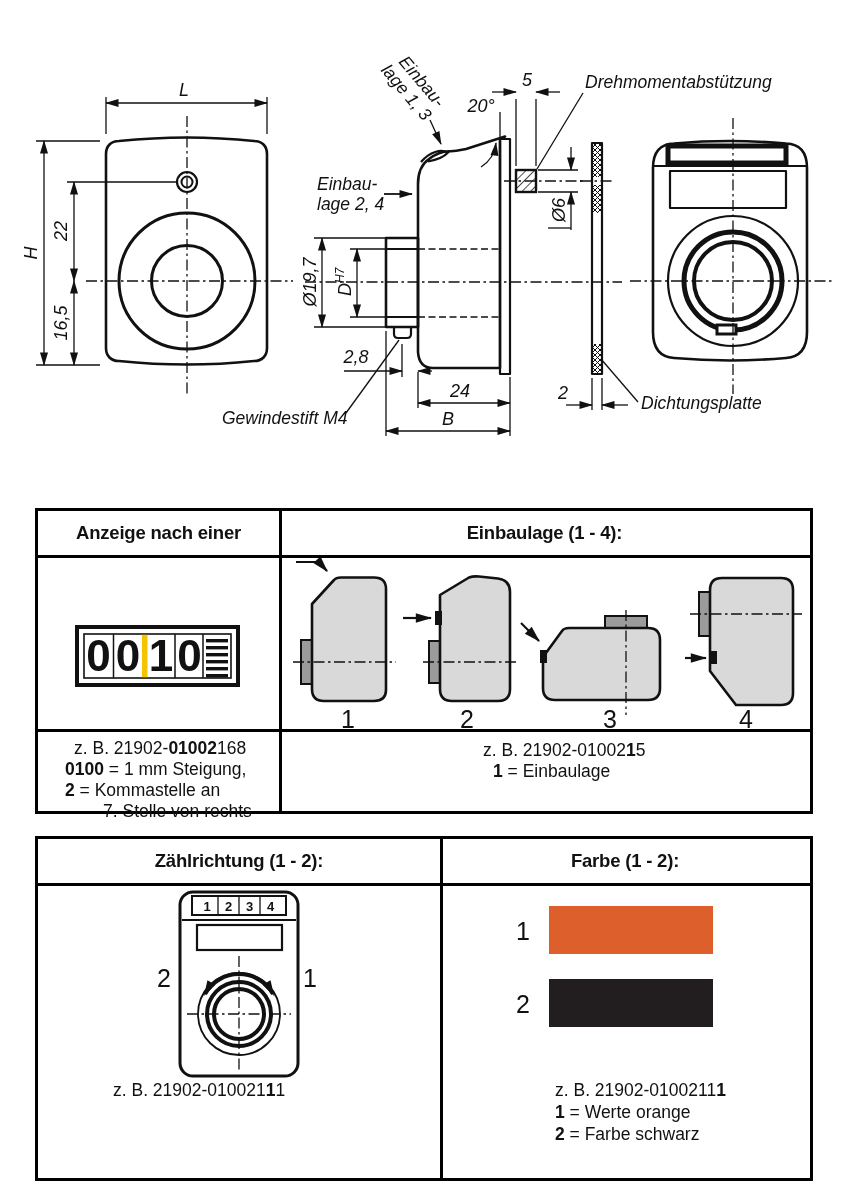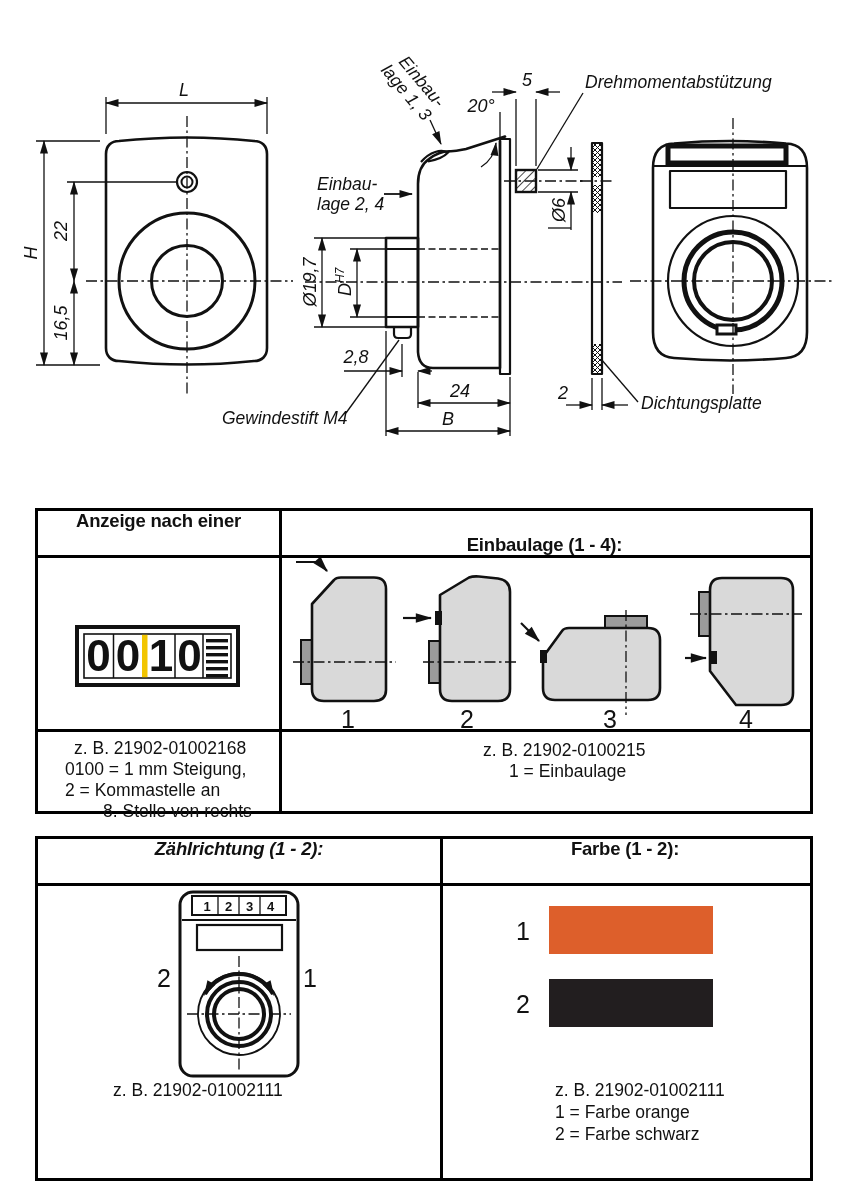--- a/index.html
+++ b/index.html
@@ -18,26 +18,26 @@
   .cd{font:bold 44px "Liberation Sans",sans-serif;}
   .dd{font:bold 13px "Liberation Sans",sans-serif;}
   .blob{fill:#d9d9d9;stroke:#111;stroke-width:2.6;stroke-linejoin:round;}
   .tab{fill:#9b9b9b;stroke:#111;stroke-width:2;}
   .nub{fill:#111;stroke:none;}
   
   .tbl{position:absolute;left:35px;width:778px;border:3px solid #000;box-sizing:border-box;background:#fff;}
   .t1{top:508px;height:306px;}
   .t2{top:836px;height:345px;}
   .hdr-row{position:absolute;left:0;right:0;top:0;height:44px;border-bottom:3px solid #000;display:flex;}
-  .hdr-cell{display:flex;flex-direction:row;justify-content:center;text-align:center;
+  .hdr-cell{display:flex;flex-direction:column;justify-content:center;text-align:center;
             font-weight:bold;font-size:18.5px;line-height:20.5px;letter-spacing:-0.2px;}
   .vline{position:absolute;top:0;bottom:0;width:3px;background:#000;}
   .abs{position:absolute;}
   .t-body{font-size:17.5px;line-height:21px;color:#111;}
-  .t-body b{font-weight:normal;text-align:right;}
+  .t-body b{font-weight:bold;text-align:right;}
 </style>
 </head>
 <body>
 
 <div class="page">
 
   <svg class="abs" style="left:0;top:0" width="848" height="500" viewBox="0 0 848 500">
     <defs>
       <marker id="ar" viewBox="0 0 14 10" refX="13" refY="5" markerWidth="14" markerHeight="10" markerUnits="userSpaceOnUse" orient="auto-start-reverse">
         <path d="M0.5,1 L14,5 L0.5,9 z" fill="#111"></path>
@@ -192,21 +192,21 @@
       <line class="thin cl" x1="630" y1="281" x2="832" y2="281"></line>
     </g>
   </svg>
 
   <div class="tbl t1">
     <div class="vline" style="left:241px;"></div>
     <div class="hdr-row">
       <div class="hdr-cell" style="width:241px;">
         <div>Anzeige nach einer</div>
       </div>
-      <div class="hdr-cell" style="flex:1;align-items:flex-end;">
+      <div class="hdr-cell" style="flex:1;">
         <div>Einbaulage (1 - 4):</div>
       </div>
     </div>
     <div class="abs" style="left:0;right:0;top:218px;height:3px;background:#000;"></div>
 
     <svg class="abs" style="left:37px;top:114px" width="168" height="64" viewBox="75 625 168 64">
       <rect x="77" y="627" width="161" height="58" fill="#fff" stroke="#111" stroke-width="4"></rect>
       <rect x="84" y="634" width="147" height="44" fill="#fff" stroke="#111" stroke-width="1.6"></rect>
       <rect x="142" y="634.8" width="5.5" height="42.4" fill="#f2c500"></rect>
       <line x1="113.5" y1="634" x2="113.5" y2="678" stroke="#111" stroke-width="1.5"></line>
@@ -270,32 +270,32 @@
         <marker id="arB" viewBox="0 0 14 10" refX="13" refY="5" markerWidth="17" markerHeight="13" markerUnits="userSpaceOnUse" orient="auto-start-reverse">
           <path d="M0.5,1 L14,5 L0.5,9 z" fill="#111"></path>
         </marker>
       </defs>
     </svg>
 
     <div class="abs t-body" style="left:27px;top:227px;">
       <div style="margin-left:9px"><span>z. B. 21902-</span><b>01002</b><span>168</span></div>
       <div><b>0100</b><span> = 1 mm Steigung,</span></div>
       <div><b>2</b><span> = Kommastelle an</span></div>
-      <div style="margin-left:38px">8. Stelle von rechts</div>
+      <div style="margin-left:38px">7. Stelle von rechts</div>
     </div>
     <div class="abs t-body" style="left:445px;top:229px;">
       <div><span>z. B. 21902-01002</span><b>1</b><span>5</span></div>
-      <div style="margin-left:26px"><b>1</b><span> = Einbaulage</span></div>
+      <div style="margin-left:10px"><b>1</b><span> = Einbaulage</span></div>
     </div>
   </div>
 
   <div class="tbl t2">
     <div class="vline" style="left:402px;"></div>
     <div class="hdr-row">
-      <div class="hdr-cell" style="width:402px;font-style:italic;">
+      <div class="hdr-cell" style="width:402px;">
         <div>Zählrichtung (1 - 2):</div>
       </div>
       <div class="hdr-cell" style="flex:1;">
         <div>Farbe (1 - 2):</div>
       </div>
     </div>
 
     <svg class="abs" style="left:0;top:44px" width="402" height="298" viewBox="37 880 402 298">
       <defs>
         <marker id="arC" viewBox="0 0 14 10" refX="12" refY="5" markerWidth="16" markerHeight="12" markerUnits="userSpaceOnUse" orient="auto-start-reverse">
@@ -328,18 +328,18 @@
       <rect x="549" y="976" width="164" height="48" fill="#221e1f"></rect>
       <text class="nm" x="523" y="937" text-anchor="middle">1</text>
       <text class="nm" x="523" y="1010" text-anchor="middle">2</text>
     </svg>
 
     <div class="abs t-body" style="left:48px;top:240px;line-height:22px;">
       <div style="margin-left:27px"><span>z. B.  21902-010021</span><b>1</b><span>1</span></div>
     </div>
     <div class="abs t-body" style="left:517px;top:240px;line-height:22px;">
       <div><span>z. B. 21902-0100211</span><b>1</b><span></span></div>
-      <div><b>1</b><span> = Farbe orange</span></div>
+      <div><b>1</b><span> = Werte orange</span></div>
       <div><b>2</b><span> = Farbe schwarz</span></div>
     </div>
   </div>
 
 </div>
 
 </body></html>

